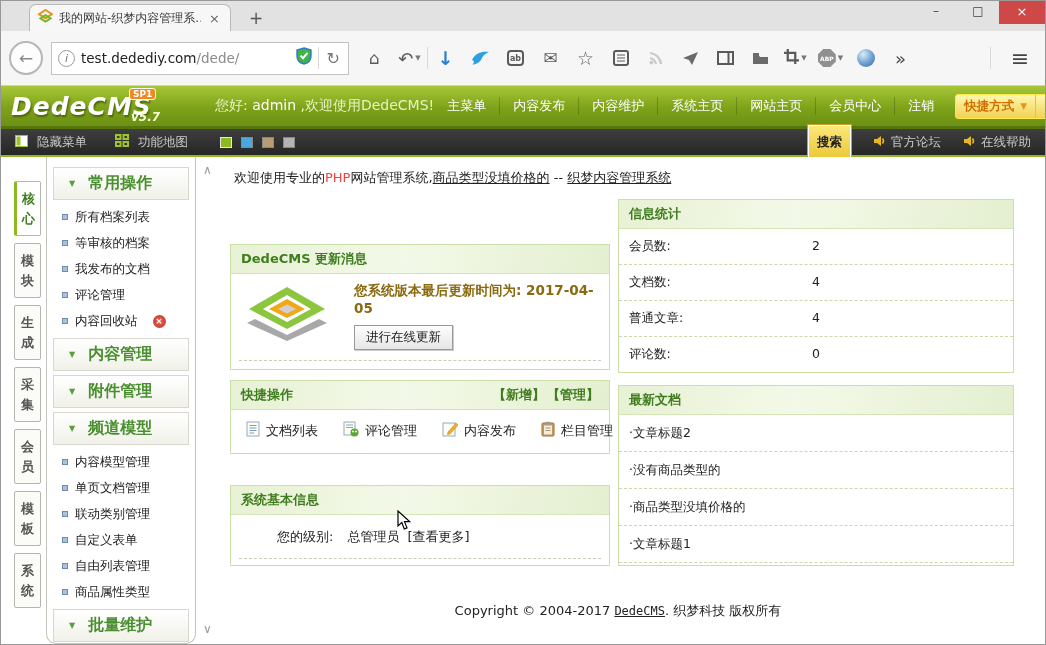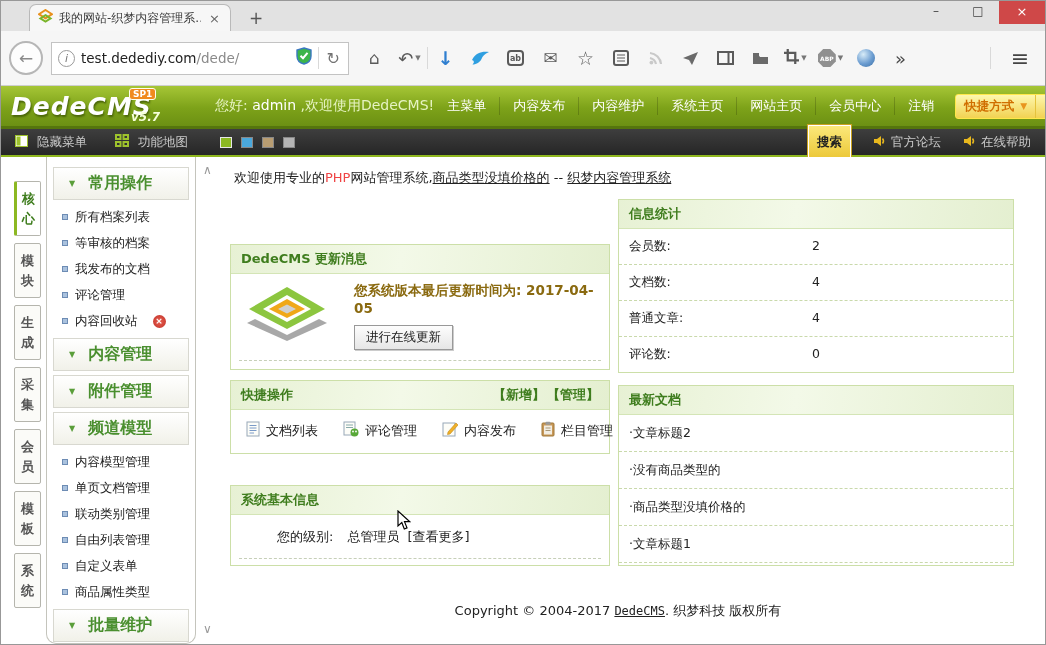--- a/index.html
+++ b/index.html
@@ -378,25 +378,25 @@
       <div class="mitem">
           <span class="bullet"></span>
           <span>单页文档管理</span>
         </div>
       <div class="mitem">
           <span class="bullet"></span>
           <span>联动类别管理</span>
         </div>
       <div class="mitem">
           <span class="bullet"></span>
+          <span>自定义表单</span>
+        </div>
+      <div class="mitem">
+          <span class="bullet"></span>
           <span>自由列表管理</span>
-        </div>
-      <div class="mitem">
-          <span class="bullet"></span>
-          <span>自定义表单</span>
         </div>
       <div class="mitem">
           <span class="bullet"></span>
           <span>商品属性类型</span>
         </div>
       <div class="msec">
         <span class="msec-arrow">▼</span>
         <span class="msec-title">批量维护</span>
       </div>
 

